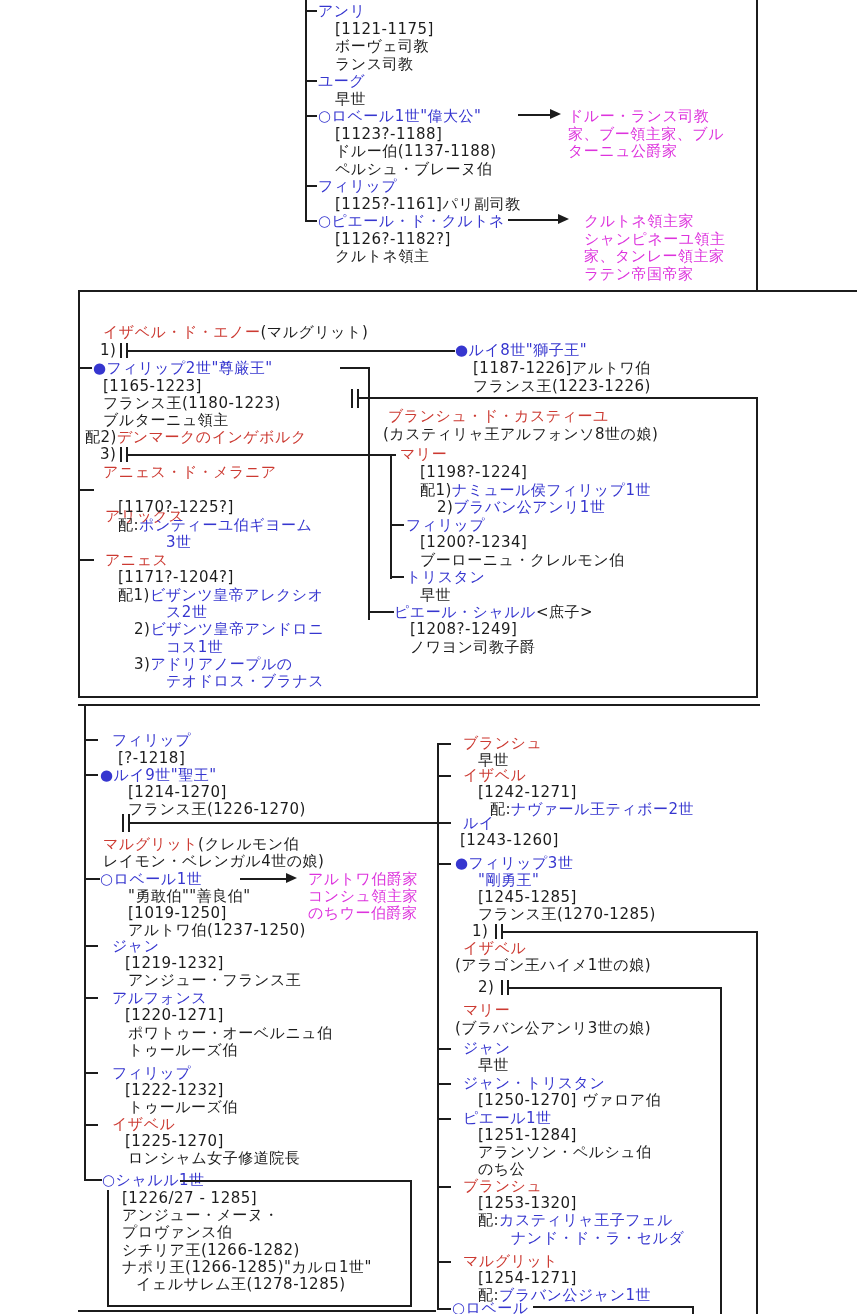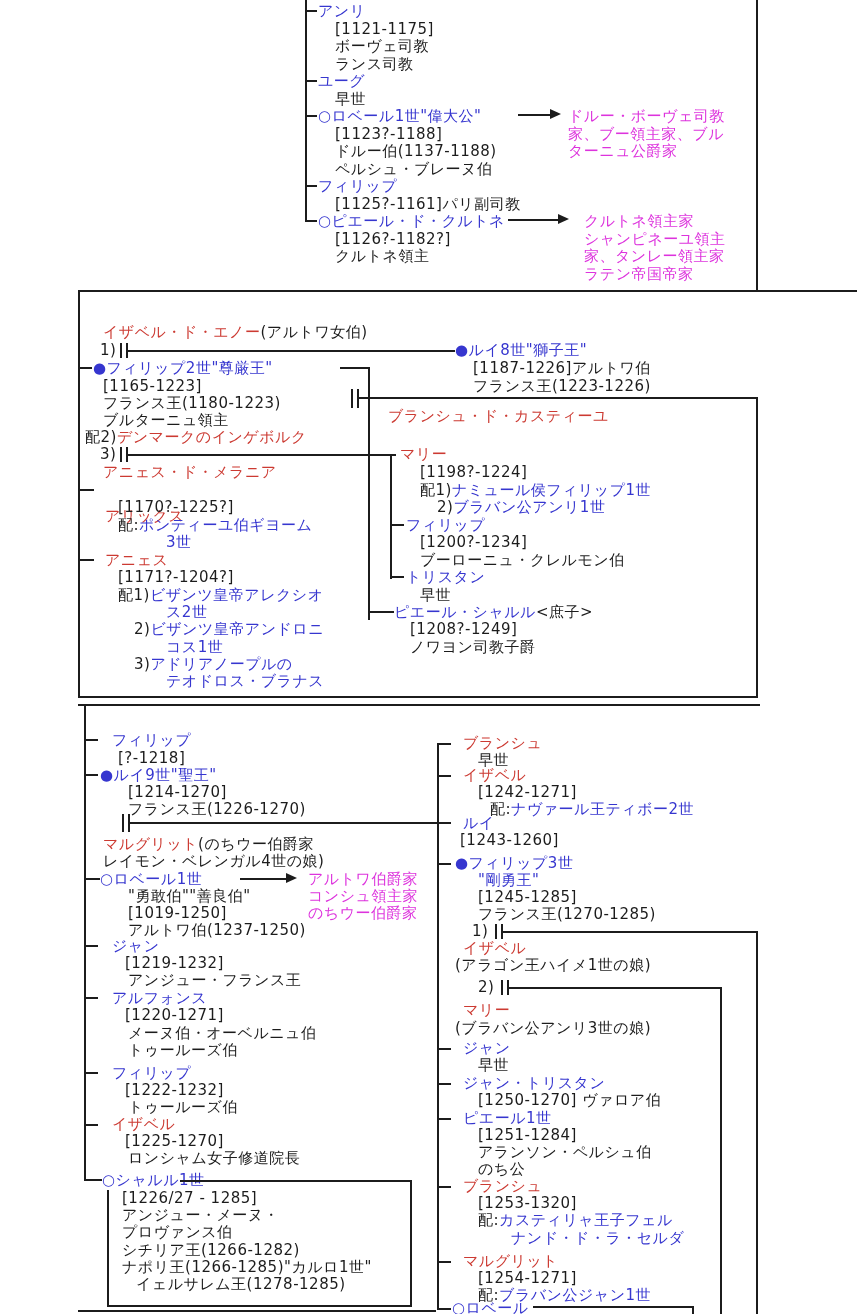--- a/index.html
+++ b/index.html
@@ -36,21 +36,21 @@
   <div class="t k" style="left:335px;top:38px">ボーヴェ司教</div>
   <div class="t k" style="left:335px;top:56px">ランス司教</div>
   <div class="t b" style="left:318px;top:73px">ユーグ</div>
   <div class="t k" style="left:335px;top:91px">早世</div>
   <div class="t" style="left:318px;top:108px"><span class="mk b">○</span><span class="b">ロベール1世"偉大公"</span></div>
   <div class="t k" style="left:335px;top:126px">[1123?-1188]</div>
   <div class="t k" style="left:335px;top:143px">ドルー伯(1137-1188)</div>
   <div class="t k" style="left:335px;top:161px">ペルシュ・ブレーヌ伯</div>
   <div class="hl" style="left:518px;top:114px;width:36px"></div>
   <div class="ah" style="left:550px;top:109px"></div>
-  <div class="t m" style="left:568px;top:108px">ドルー・ボーヴェ司教</div>
+  <div class="t m" style="left:568px;top:108px">ドルー・ランス司教</div>
   <div class="t m" style="left:568px;top:126px">家、ブー領主家、ブル</div>
   <div class="t m" style="left:568px;top:143px">ターニュ公爵家</div>
   <div class="t b" style="left:318px;top:178px">フィリップ</div>
   <div class="t k" style="left:335px;top:196px">[1125?-1161]パリ副司教</div>
   <div class="t" style="left:318px;top:213px"><span class="mk b">○</span><span class="b">ピエール・ド・クルトネ</span></div>
   <div class="t k" style="left:335px;top:231px">[1126?-1182?]</div>
   <div class="t k" style="left:335px;top:248px">クルトネ領主</div>
   <div class="hl" style="left:508px;top:219px;width:54px"></div>
   <div class="ah" style="left:558px;top:214px"></div>
   <div class="t m" style="left:584px;top:213px">クルトネ領主家</div>
@@ -58,21 +58,21 @@
   <div class="t m" style="left:584px;top:248px">家、タンレー領主家</div>
   <div class="t m" style="left:584px;top:266px">ラテン帝国帝家</div>
 
   <div class="vl" style="left:78px;top:290px;height:408px"></div>
   <div class="hl" style="left:78px;top:696px;width:680px"></div>
   <div class="hl" style="left:78px;top:704px;width:682px"></div>
   <div class="hl" style="left:78px;top:367px;width:14px"></div>
   <div class="hl" style="left:78px;top:489px;width:16px"></div>
   <div class="hl" style="left:78px;top:559px;width:16px"></div>
 
-  <div class="t" style="left:103px;top:324px"><span class="r">イザベル・ド・エノー</span><span class="k">(アルトワ女伯)</span></div>
+  <div class="t" style="left:103px;top:324px"><span class="r">イザベル・ド・エノー</span><span class="k">(マルグリット)</span></div>
   <div class="t k" style="left:100px;top:342px">1)</div>
   <div class="dbar" style="left:120px;top:343px;height:15px"></div>
   <div class="hl" style="left:128px;top:350px;width:327px"></div>
 
   <div class="t" style="left:93px;top:360px"><span class="mk b">●</span><span class="b">フィリップ2世"尊厳王"</span></div>
   <div class="t k" style="left:103px;top:378px">[1165-1223]</div>
   <div class="t k" style="left:103px;top:395px">フランス王(1180-1223)</div>
   <div class="t k" style="left:103px;top:412px">ブルターニュ領主</div>
   <div class="t" style="left:85px;top:429px"><span class="k">配2)</span><span class="r">デンマークのインゲボルク</span></div>
   <div class="t k" style="left:100px;top:446px">3)</div>
@@ -100,20 +100,21 @@
   <div class="hl" style="left:390px;top:524px;width:14px"></div>
   <div class="hl" style="left:390px;top:576px;width:14px"></div>
 
   <div class="t" style="left:455px;top:342px"><span class="mk b">●</span><span class="b">ルイ8世"獅子王"</span></div>
   <div class="t k" style="left:473px;top:360px">[1187-1226]アルトワ伯</div>
   <div class="t k" style="left:473px;top:378px">フランス王(1223-1226)</div>
   <div class="dbar" style="left:351px;top:389px;height:19px"></div>
   <div class="hl" style="left:358px;top:397px;width:398px"></div>
   <div class="vl" style="left:756px;top:397px;height:300px"></div>
   <div class="t r" style="left:388px;top:408px">ブランシュ・ド・カスティーユ</div>
+  <div class="t k" style="left:383px;top:426px">(カスティリャ王アルフォンソ8世の娘)</div>
 
   <div class="t r" style="left:400px;top:446px">マリー</div>
   <div class="t k" style="left:420px;top:464px">[1198?-1224]</div>
   <div class="t" style="left:420px;top:482px"><span class="k">配1)</span><span class="b">ナミュール侯フィリップ1世</span></div>
   <div class="t" style="left:437px;top:499px"><span class="k">2)</span><span class="b">ブラバン公アンリ1世</span></div>
   <div class="t b" style="left:406px;top:517px">フィリップ</div>
   <div class="t k" style="left:420px;top:534px">[1200?-1234]</div>
   <div class="t k" style="left:420px;top:552px">ブーローニュ・クレルモン伯</div>
   <div class="t b" style="left:406px;top:569px">トリスタン</div>
   <div class="t k" style="left:420px;top:587px">早世</div>
@@ -131,37 +132,37 @@
   <div class="hl" style="left:84px;top:1124px;width:14px"></div>
   <div class="hl" style="left:84px;top:1179px;width:18px"></div>
 
   <div class="t b" style="left:112px;top:732px">フィリップ</div>
   <div class="t k" style="left:118px;top:750px">[?-1218]</div>
   <div class="t" style="left:100px;top:767px"><span class="mk b">●</span><span class="b">ルイ9世"聖王"</span></div>
   <div class="t k" style="left:128px;top:784px">[1214-1270]</div>
   <div class="t k" style="left:128px;top:801px">フランス王(1226-1270)</div>
   <div class="dbar" style="left:122px;top:814px;height:18px"></div>
   <div class="hl" style="left:129px;top:822px;width:322px"></div>
-  <div class="t" style="left:103px;top:836px"><span class="r">マルグリット</span><span class="k">(のちウー伯爵家</span></div>
+  <div class="t" style="left:103px;top:836px"><span class="r">マルグリット</span><span class="k">(クレルモン伯</span></div>
   <div class="t k" style="left:103px;top:853px">レイモン・ベレンガル4世の娘)</div>
   <div class="t" style="left:100px;top:871px"><span class="mk b">○</span><span class="b">ロベール1世</span></div>
   <div class="hl" style="left:240px;top:878px;width:48px"></div>
   <div class="ah" style="left:286px;top:873px"></div>
   <div class="t m" style="left:308px;top:871px">アルトワ伯爵家</div>
   <div class="t m" style="left:308px;top:888px">コンシュ領主家</div>
   <div class="t m" style="left:308px;top:905px">のちウー伯爵家</div>
   <div class="t k" style="left:128px;top:888px">"勇敢伯""善良伯"</div>
   <div class="t k" style="left:128px;top:905px">[1019-1250]</div>
   <div class="t k" style="left:128px;top:922px">アルトワ伯(1237-1250)</div>
   <div class="t b" style="left:112px;top:938px">ジャン</div>
   <div class="t k" style="left:125px;top:955px">[1219-1232]</div>
   <div class="t k" style="left:128px;top:972px">アンジュー・フランス王</div>
   <div class="t b" style="left:112px;top:990px">アルフォンス</div>
   <div class="t k" style="left:125px;top:1007px">[1220-1271]</div>
-  <div class="t k" style="left:128px;top:1025px">メーヌ伯・オーベルニュ伯</div>
+  <div class="t k" style="left:128px;top:1025px">ポワトゥー・オーベルニュ伯</div>
   <div class="t k" style="left:128px;top:1042px">トゥールーズ伯</div>
   <div class="t b" style="left:112px;top:1065px">フィリップ</div>
   <div class="t k" style="left:125px;top:1082px">[1222-1232]</div>
   <div class="t k" style="left:128px;top:1099px">トゥールーズ伯</div>
   <div class="t r" style="left:112px;top:1116px">イザベル</div>
   <div class="t k" style="left:125px;top:1133px">[1225-1270]</div>
   <div class="t k" style="left:128px;top:1150px">ロンシャム女子修道院長</div>
   <div class="t" style="left:102px;top:1172px"><span class="mk b">○</span><span class="b">シャルル1世</span></div>
 
   <div class="hl" style="left:180px;top:1180px;width:232px"></div>

